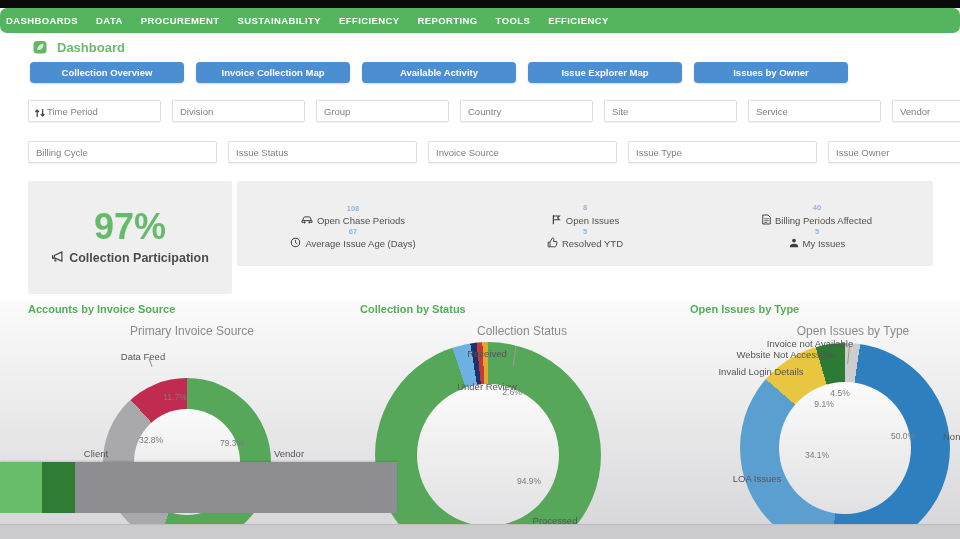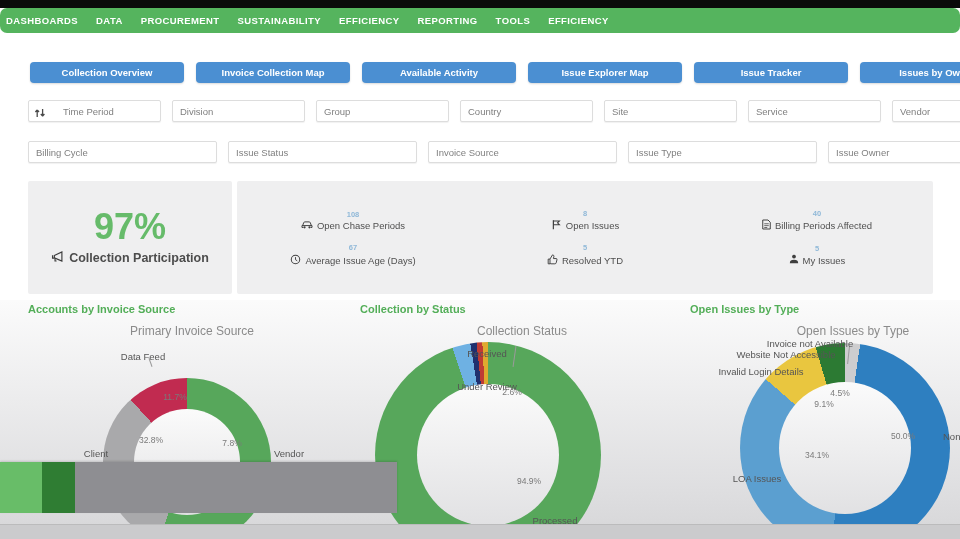--- a/index.html
+++ b/index.html
@@ -38,33 +38,33 @@
   .filters1 { position:absolute; left:28px; top:100px; display:flex; gap:11px; }
   .filters2 { position:absolute; left:28px; top:141px; display:flex; gap:11px; }
   .fwrap { position:relative; }
   .filter-input {
     height:22px; border:1px solid #ddd; border-radius:2px; background:#fff;
     font-size:9.5px; color:#555; padding:0 7px; font-family:"Liberation Sans", sans-serif;
     box-shadow:0 1px 1px rgba(0,0,0,.06); outline:none;
   }
   .filter-input::placeholder { color:#808080; }
   .w1 { width:133px; } .w2 { width:189px; }
-  .fwrap .with-icon { padding-left:34px; }
+  .fwrap .with-icon { padding-left:18px; }
   .finput-icon { position:absolute; left:6px; top:5px; width:12px; height:12px; }
 
   
   .kpi-left {
     position:absolute; left:28px; top:181px; width:204px; height:113px; background:#efeff0;
     display:flex; flex-direction:column; align-items:center; justify-content:center; border-radius:2px;
   }
   .kpi-value { font-size:36px; font-weight:700; color:#66bb6a; line-height:1; }
   .kpi-caption { margin-top:5px; display:flex; align-items:center; gap:4px;
     font-size:12.5px; font-weight:700; color:#4c4c4c; }
   .kpi-right {
-    position:absolute; left:237px; top:181px; width:696px; height:113px; background:#efeff0;
+    position:absolute; left:237px; top:181px; width:696px; height:85px; background:#efeff0;
     display:grid; grid-template-columns:1fr 1fr 1fr; grid-template-rows:1fr 1fr;
     align-items:center; justify-items:center; border-radius:2px; padding:22px 0;
   }
   .stat { text-align:center; }
   .stat-value { font-size:7.5px; color:#8fb8d8; font-weight:600; line-height:1.4; }
   .stat-labelrow { display:flex; align-items:center; gap:4px; font-size:9.5px; color:#4f4f4f; }
 
   
   .lower {
     position:absolute; left:0; top:300px; width:960px; height:239px;
@@ -113,27 +113,35 @@
     <span class="nav-item">DASHBOARDS</span>
     <span class="nav-item">DATA</span>
     <span class="nav-item">PROCUREMENT</span>
     <span class="nav-item">SUSTAINABILITY</span>
     <span class="nav-item">EFFICIENCY</span>
     <span class="nav-item">REPORTING</span>
     <span class="nav-item">TOOLS</span>
     <span class="nav-item">EFFICIENCY</span>
   </div>
 
+  <div class="header">
+    <span class="app-icon">
+      <svg width="16" height="16" viewBox="0 0 16 16">
+          <rect x="1.5" y="2" width="13" height="12.5" rx="3.5" fill="#64b566"></rect>
+          <path d="M11.6 4.4 q-5.2.6-6.7 6.2 q3.6 1 5.6-1.6 q1.4-2 1.1-4.6z" fill="#d9edd9"></path>
+        </svg>
+    </span>
+    <span class="page-title">Dashboard</span>
+  </div>
 
   <div class="btnrow">
     <button class="tab-btn">Collection Overview</button>
     <button class="tab-btn">Invoice Collection Map</button>
     <button class="tab-btn">Available Activity</button>
     <button class="tab-btn">Issue Explorer Map</button>
-    <button class="tab-btn">Issue Tracker</button>
     <button class="tab-btn">Issues by Owner</button>
   </div>
 
   <div class="filters1">
     <span class="fwrap">
       <span class="finput-icon">
         <svg width="12" height="12" viewBox="0 0 12 12">
             <path d="M3.2 10 V3 M3.2 3 L1.4 5 M3.2 3 l1.8 2 M8.6 2 v7 M8.6 9 L6.8 7 M8.6 9 l1.8-2" stroke="#4a4a4a" fill="none" stroke-width="1.3"></path>
           </svg>
       </span>
@@ -234,21 +242,21 @@
   <div class="lower">
 
     <div class="chart c1">
       <div class="chart-title">Accounts by Invoice Source</div>
       <div class="chart-subtitle" style="left:164px; top:24px;">Primary Invoice Source</div>
       <div class="donut d1" style="background: conic-gradient(rgb(87, 167, 91) 0deg, rgb(87, 167, 91) 199.8deg, rgb(169, 169, 171) 199.8deg, rgb(169, 169, 171) 317.9deg, rgb(193, 43, 80) 317.9deg, rgb(193, 43, 80) 360deg);"></div>
       <div class="leader" style="left:122px; top:58px; height:9px; transform:rotate(-20deg);"></div>
       <span class="lbl" style="left:115px; top:56px;">Data Feed</span>
       <span class="pct" style="left:147px; top:97px;">11.7%</span>
       <span class="pct" style="left:123px; top:140px;">32.8%</span>
-      <span class="pct" style="left:204px; top:143px;">7.8%</span>
+      <span class="pct" style="left:204px; top:143px;">79.3%</span>
       <span class="lbl" style="left:68px;  top:153px;">Client</span>
       <span class="lbl" style="left:261px; top:153px;">Vendor</span>
     </div>
 
     <div class="chart c2">
       <div class="chart-title">Collection by Status</div>
       <div class="chart-subtitle" style="left:192px; top:24px;">Collection Status</div>
       <div class="donut d2" style="background: conic-gradient(rgb(87, 167, 91) 0deg, rgb(87, 167, 91) 341.6deg, rgb(110, 177, 227) 341.6deg, rgb(110, 177, 227) 351deg, rgb(32, 48, 110) 351deg, rgb(32, 48, 110) 354.2deg, rgb(191, 59, 52) 354.2deg, rgb(191, 59, 52) 357.1deg, rgb(223, 169, 47) 357.1deg, rgb(223, 169, 47) 360deg);"></div>
       <span class="lbl" style="left:157px; top:42px;margin-top:44px;">Under Review</span>
       <span class="lbl" style="left:157px; top:53px;">Received</span>

